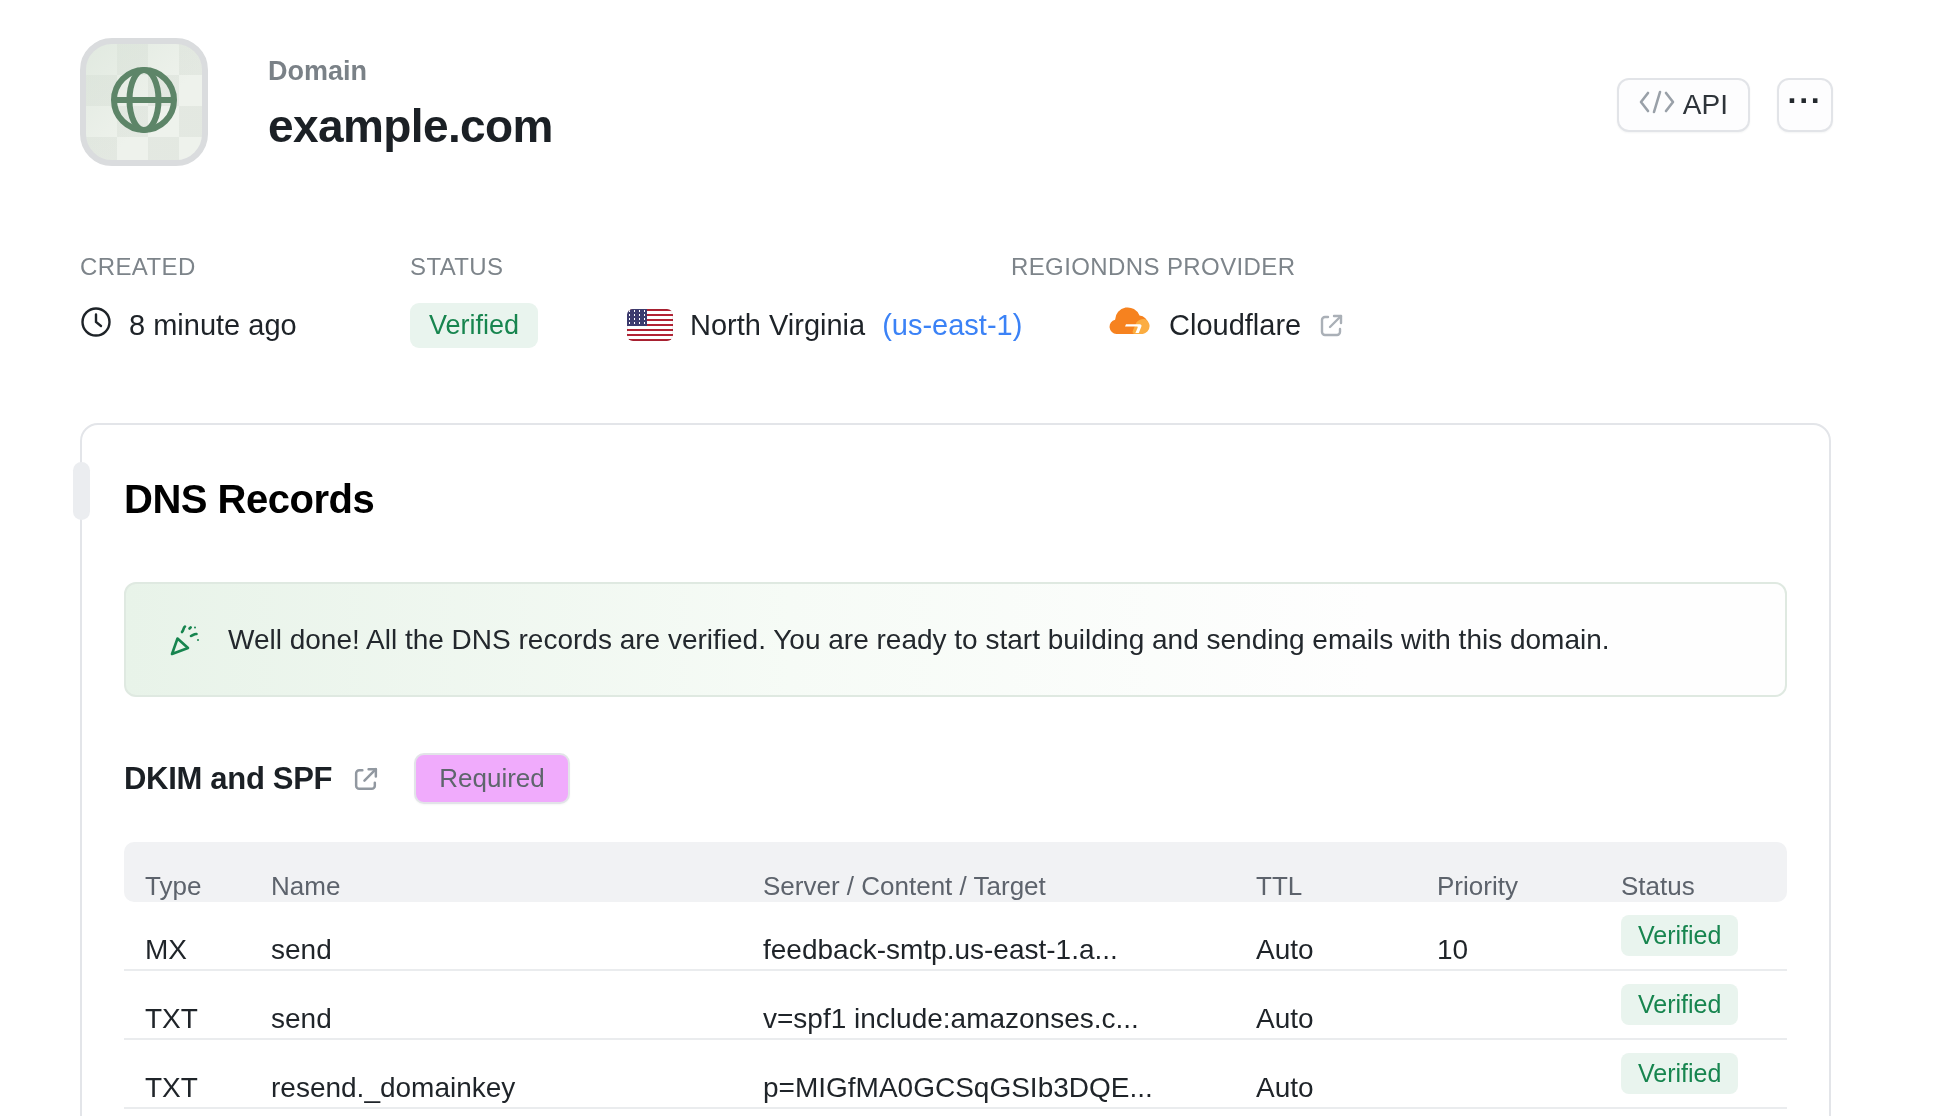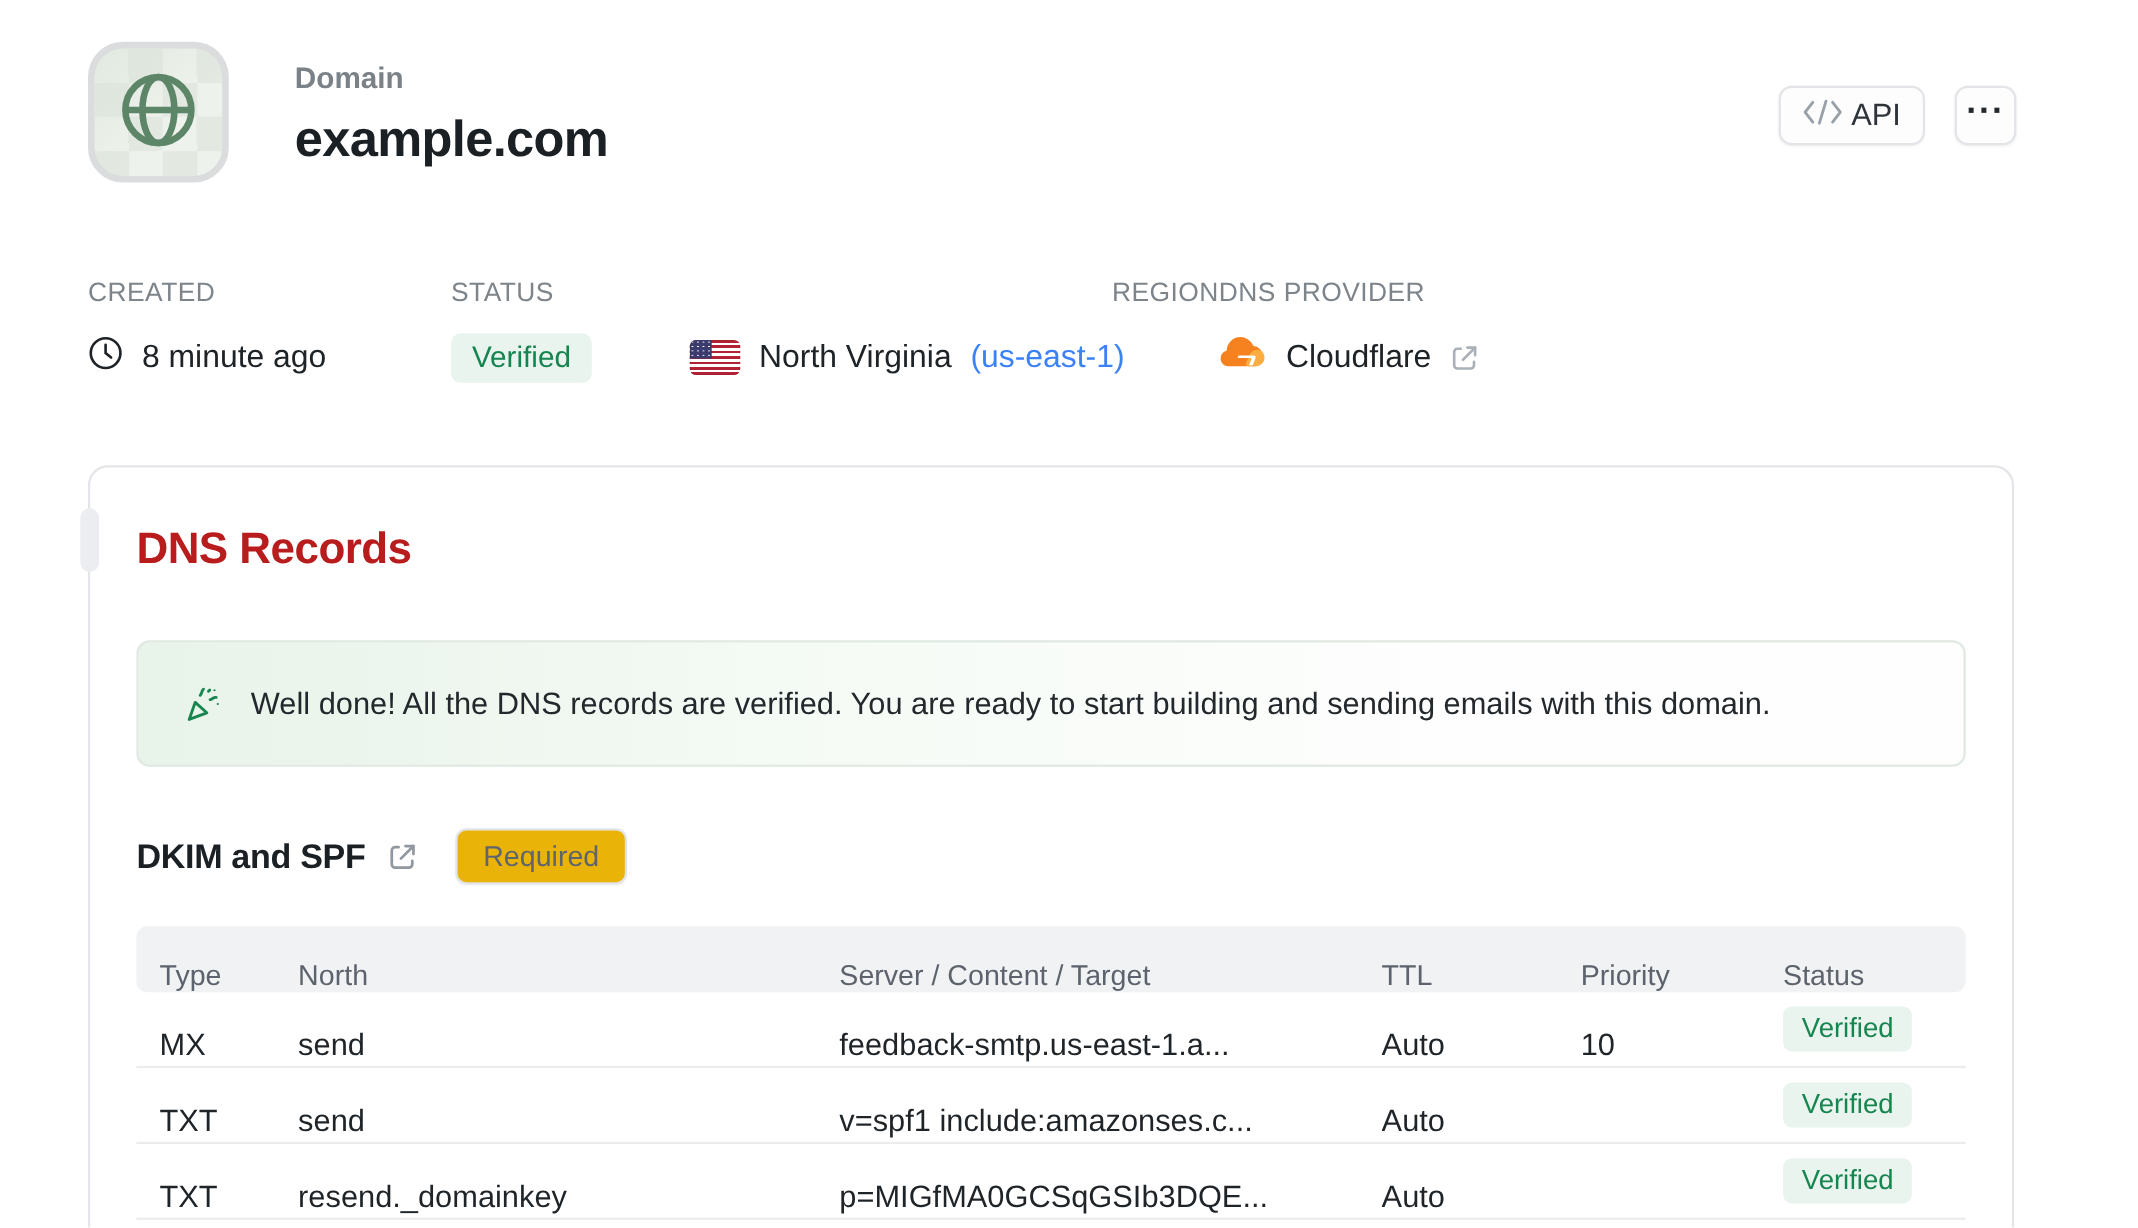--- a/index.html
+++ b/index.html
@@ -53,36 +53,36 @@
   .ext-icon { color:#aab0b7; display:inline-flex; }
   .ext-icon svg { display:block; }
 
   
   .card {
     position:absolute; left:80px; top:423px; width:1751px; height:770px;
     border:2px solid #e3e5e9; border-radius:18px; background:#ffffff;
   }
   .card-notch { position:absolute; left:-9px; top:37px; width:17px; height:58px; background:#ebedf0; border-radius:9px; }
   .card-inner { padding:52px 42px 0; }
-  .card-heading { font-size:40px; font-weight:700; color:#b91c1c; letter-spacing:-0.5px; }
+  .card-heading { font-size:40px; font-weight:700; color:#000000; letter-spacing:-0.5px; }
 
   .banner {
     margin-top:60px; height:115px; border:2px solid #dfe9e1; border-radius:12px;
     background:linear-gradient(90deg,#e8f3e9 0%, #f6fbf6 40%, #fefefe 75%);
     display:flex; align-items:center; padding:0 38px; gap:26px;
     font-size:28px; color:#23282d;
   }
   .banner-icon { flex:0 0 auto; display:flex; }
 
   .section-head { margin-top:56px; display:flex; align-items:center; gap:20px; }
   .section-title { font-size:31px; font-weight:700; color:#1b2025; letter-spacing:-0.3px; }
   .section-head .ext-icon { color:#9198a0; }
   .required-badge {
     margin-left:14px; padding:8px 23px; border:2px solid #e2e4e8; border-radius:10px;
-    font-size:26px; color:#5e656c; background:#eab308; box-shadow:0 1px 2px rgba(28,32,36,.04);
+    font-size:26px; color:#5e656c; background:#f0abfc; box-shadow:0 1px 2px rgba(28,32,36,.04);
   }
 
   
   .dns-table { margin-top:38px; }
   .thead, .trow {
     display:grid; grid-template-columns:126px 492px 493px 181px 184px 1fr;
     align-items:center; padding-left:21px;
   }
   .thead {
     height:60px; background:#f1f2f4; border-radius:10px;
@@ -211,21 +211,21 @@
           <polyline points="16,4 23,4 23,11"></polyline>
           <line x1="23" y1="4" x2="12" y2="15"></line>
         </svg>
       </span>
       <span class="required-badge">Required</span>
     </div>
 
     <div class="dns-table">
       <div class="thead">
         <div class="cell">Type</div>
-        <div class="cell">North</div>
+        <div class="cell">Name</div>
         <div class="cell">Server / Content / Target</div>
         <div class="cell">TTL</div>
         <div class="cell">Priority</div>
         <div class="cell">Status</div>
       </div>
 
       <div class="trow">
         <div class="cell">MX</div>
         <div class="cell">send</div>
         <div class="cell">feedback-smtp.us-east-1.a...</div>

